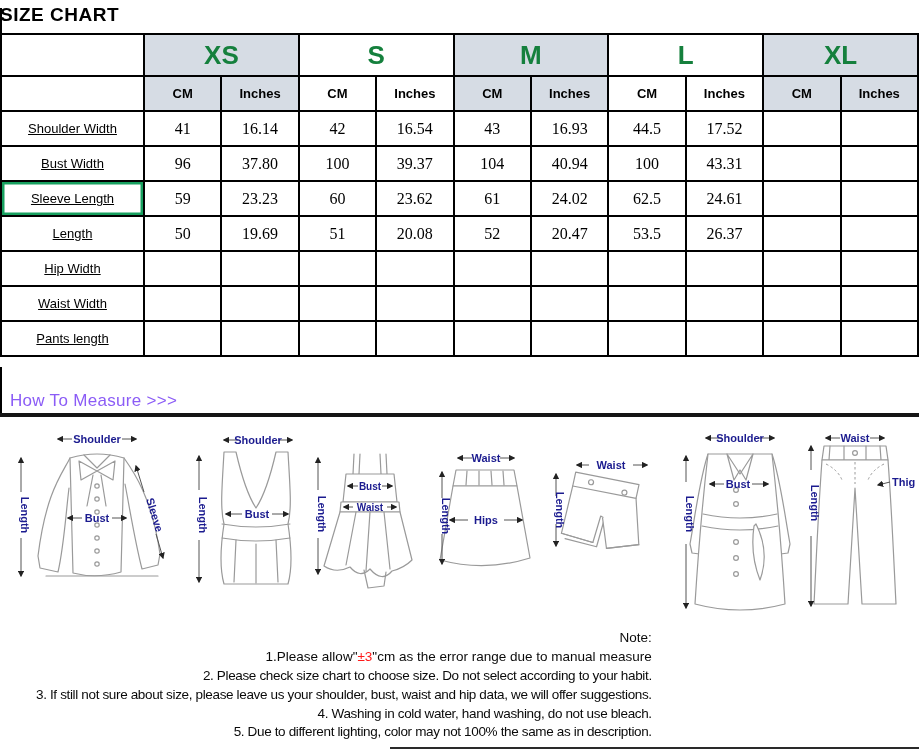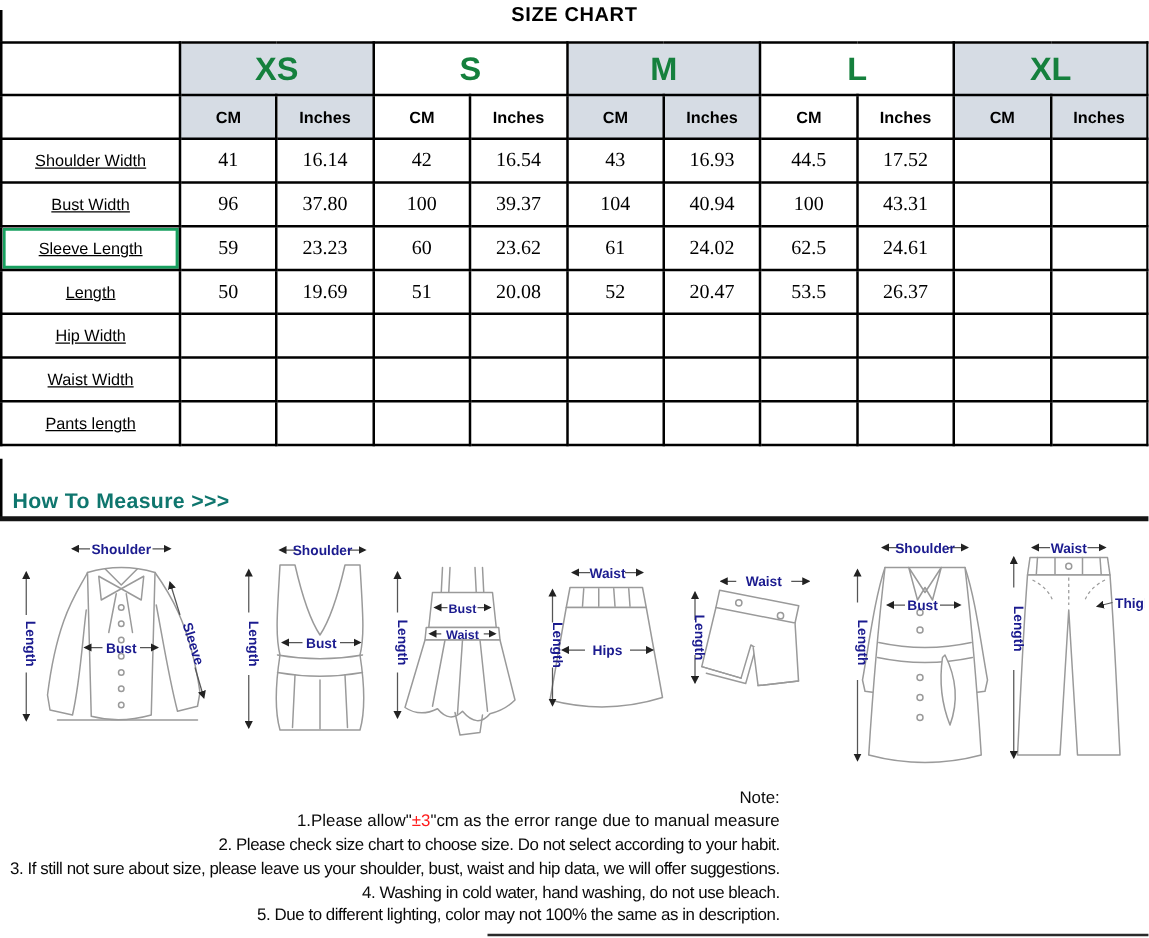--- a/index.html
+++ b/index.html
@@ -1,53 +1,53 @@
 <!DOCTYPE html>
 <html><head>
 <meta charset="utf-8">
 <style>
   html,body{margin:0;padding:0;background:#fff;}
   .page{position:relative;width:919px;height:750px;background:#fff;overflow:hidden;
         font-family:"Liberation Sans",sans-serif;color:#000;}
 
   
-  .title{position:absolute;top:4px;left:0;width:919px;text-align:center;
-         font-size:16px;font-weight:bold;letter-spacing:.5px;}
+  .title{position:absolute;top:4px;left:0;width:919px;
+         font-size:19px;font-weight:bold;letter-spacing:.5px;}
   .edge-seg{position:absolute;background:#000;}
 
   
   table.size{position:absolute;top:33px;left:0;width:919px;border-collapse:collapse;table-layout:fixed;}
   table.size th,table.size td{border:2px solid #000;text-align:center;vertical-align:middle;padding:0;overflow:hidden;}
   col.lbl{width:143px;}
   .size-letter{font-size:26px;font-weight:bold;color:#15803d;height:40px;background:#fff;}
   .unit{font-size:13px;font-weight:bold;height:33px;background:#fff;}
   .shade{background:#d6dce4;}
   td.rowlabel{font-size:13px;font-weight:normal;background:#fff;height:33px;text-decoration:underline;}
   td.val{font-family:"Liberation Serif",serif;font-size:16px;background:#fff;}
   td.sel{box-shadow:inset 0 0 0 2.5px #17a05f;}
   th.corner{background:#fff;}
 
   
-  .measure-heading{position:absolute;top:391px;left:10px;font-size:17px;font-weight:bold;
-                   color:#0f766e;letter-spacing:.3px;}
+  .measure-heading{position:absolute;top:391px;left:10px;font-size:17px;font-weight:normal;
+                   color:#8b5cf6;letter-spacing:.3px;}
   .rule{position:absolute;top:413px;left:0;width:919px;height:4px;background:#151515;}
 
   
   .figures{position:absolute;top:424px;left:0;width:919px;height:206px;}
   .fig{position:absolute;}
   svg text{font-family:"Liberation Sans",sans-serif;font-size:11px;font-weight:bold;fill:#1b1b8f;}
   svg .sm{font-size:10px;}
   .garm{fill:#fff;stroke:#9a9a9a;stroke-width:1.2;stroke-linejoin:round;stroke-linecap:round;}
   .garm-n{fill:none;stroke:#9a9a9a;stroke-width:1.2;stroke-linejoin:round;stroke-linecap:round;}
   .dash{fill:none;stroke:#9a9a9a;stroke-width:1;stroke-dasharray:2.5 2.5;}
   .meas{stroke:#555;stroke-width:1;fill:none;}
 
   
   .notes{position:absolute;top:629px;left:8px;font-size:13.5px;line-height:1.4;color:#0a0a0a;text-align:right;}
-  .notes .cond{letter-spacing:-0.35px;}
+  .notes .cond{letter-spacing:-0.35px;margin-left:28px;}
   .red{color:#ff1a1a;}
   .bottom-line{position:absolute;top:747px;left:390px;width:529px;height:2px;background:#2a2a2a;}
 </style>
 </head>
 <body>
 
 <div class="page">
 
   <div class="title">SIZE CHART</div>
   <div class="edge-seg" style="left:0;top:8px;width:2px;height:25px;"></div>

